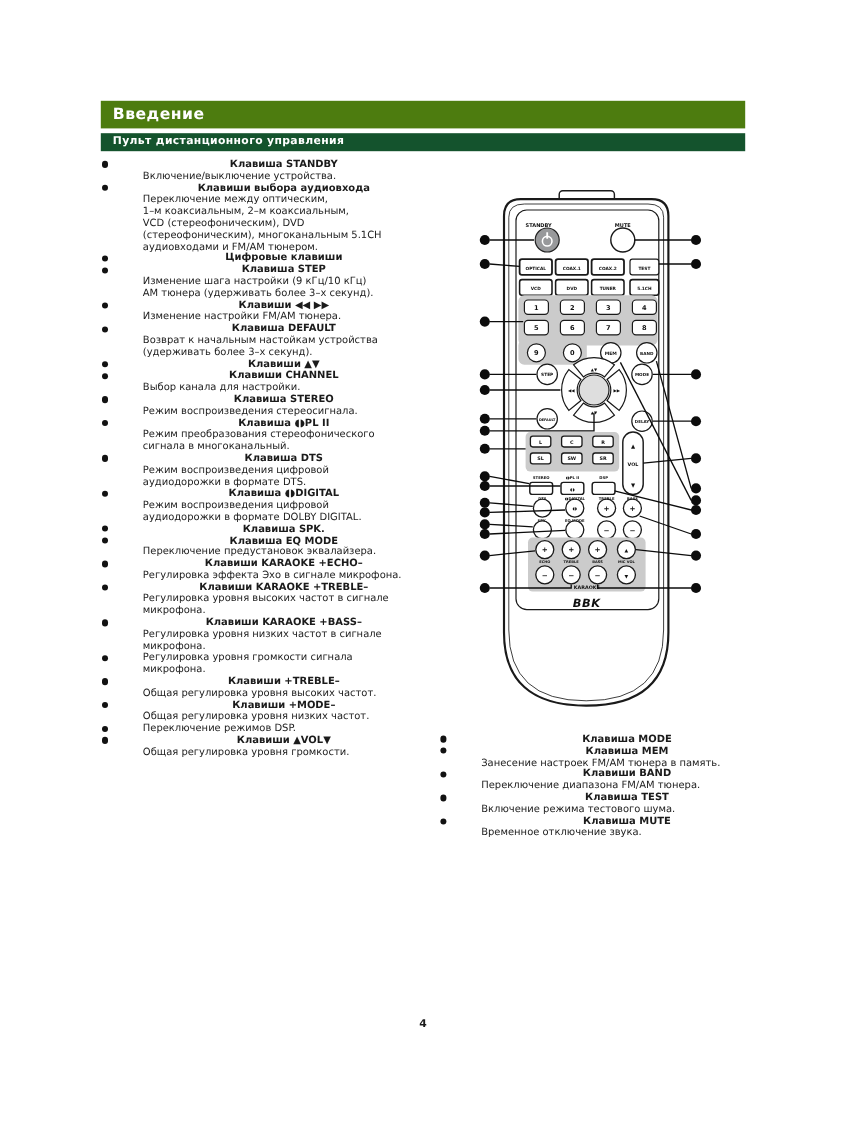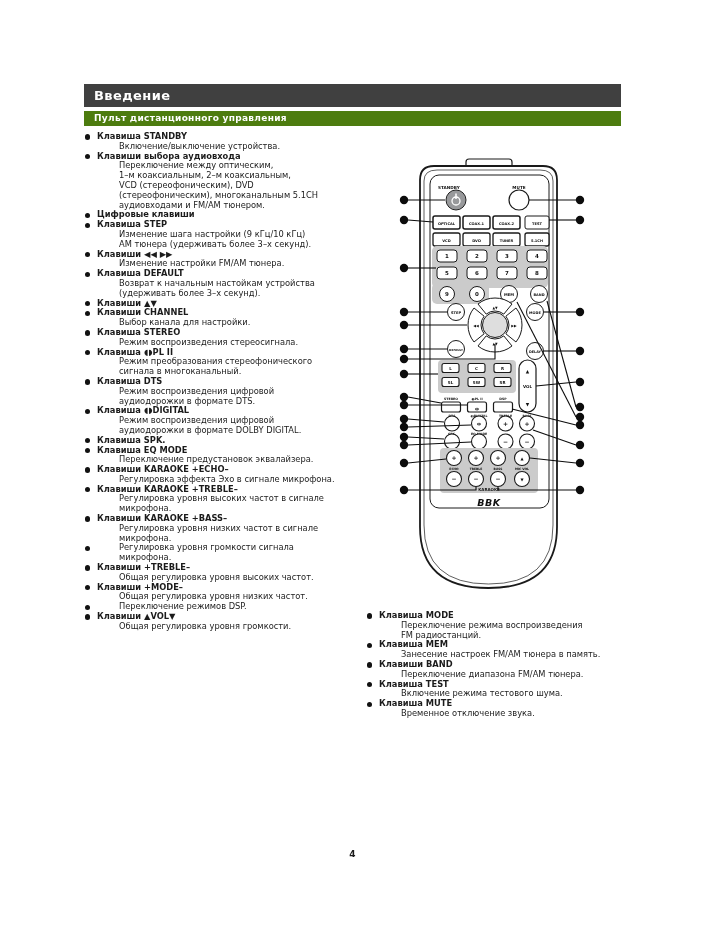--- a/index.html
+++ b/index.html
@@ -1,29 +1,29 @@
 <!DOCTYPE html>
 <html><head>
 <meta charset="utf-8">
 <style>
   html,body{margin:0;padding:0;background:#ffffff;}
   body{width:703px;height:950px;position:relative;overflow:hidden;
        font-family:"DejaVu Sans","Liberation Sans",sans-serif;color:#1b1b1b;}
-  .hdr{position:absolute;left:84px;top:84px;width:537px;height:23px;background:#404040;
+  .hdr{position:absolute;left:84px;top:84px;width:537px;height:23px;background:#4d7c0f;
        color:#fff;font-size:13px;font-weight:bold;line-height:23px;padding-left:10px;
        box-sizing:border-box;letter-spacing:.4px;}
-  .subhdr{position:absolute;left:84px;top:111px;width:537px;height:15px;background:#4d7c0f;
+  .subhdr{position:absolute;left:84px;top:111px;width:537px;height:15px;background:#14532d;
        color:#fff;font-size:9px;font-weight:bold;line-height:15px;padding-left:10px;
        box-sizing:border-box;letter-spacing:.3px;}
   .col{position:absolute;font-size:8.3px;line-height:9.8px;}
   .left-col{left:84px;top:132px;width:292px;}
   .right-col{left:366px;top:611px;width:300px;}
   .item{position:relative;padding-left:13px;}
   .bullet{position:absolute;left:1px;top:2.4px;width:5.2px;height:5.2px;background:#121212;border-radius:50%;}
-  .ititle{font-weight:bold;}
+  .ititle{font-weight:bold;text-align:center;}
   .idesc{white-space:pre-line;margin-left:22px;}
   .remote{position:absolute;left:392px;top:142px;width:200px;height:470px;}
   .pagenum{position:absolute;left:84px;top:849px;width:537px;text-align:center;
        font-size:9px;font-weight:bold;}
   svg text{font-family:"DejaVu Sans","Liberation Sans",sans-serif;}
 </style>
 </head>
 <body>
 
 <div class="hdr">Введение</div>
@@ -145,22 +145,20 @@
     <div class="item">
       <span class="bullet"></span>
       <div class="ititle">Клавиши ▲VOL▼</div>
       <div class="idesc">Общая регулировка уровня громкости.</div>
     </div>
   </div>
 <div class="col right-col" id="right-col">
     <div class="item">
       <span class="bullet"></span>
       <div class="ititle">Клавиша MODE</div>
-      <div class="idesc">Переключение режима воспроизведения
-FM радиостанций.</div>
     </div>
     <div class="item">
       <span class="bullet"></span>
       <div class="ititle">Клавиша MEM</div>
       <div class="idesc">Занесение настроек FM/AM тюнера в память.</div>
     </div>
     <div class="item">
       <span class="bullet"></span>
       <div class="ititle">Клавиши BAND</div>
       <div class="idesc">Переключение диапазона FM/AM тюнера.</div>

